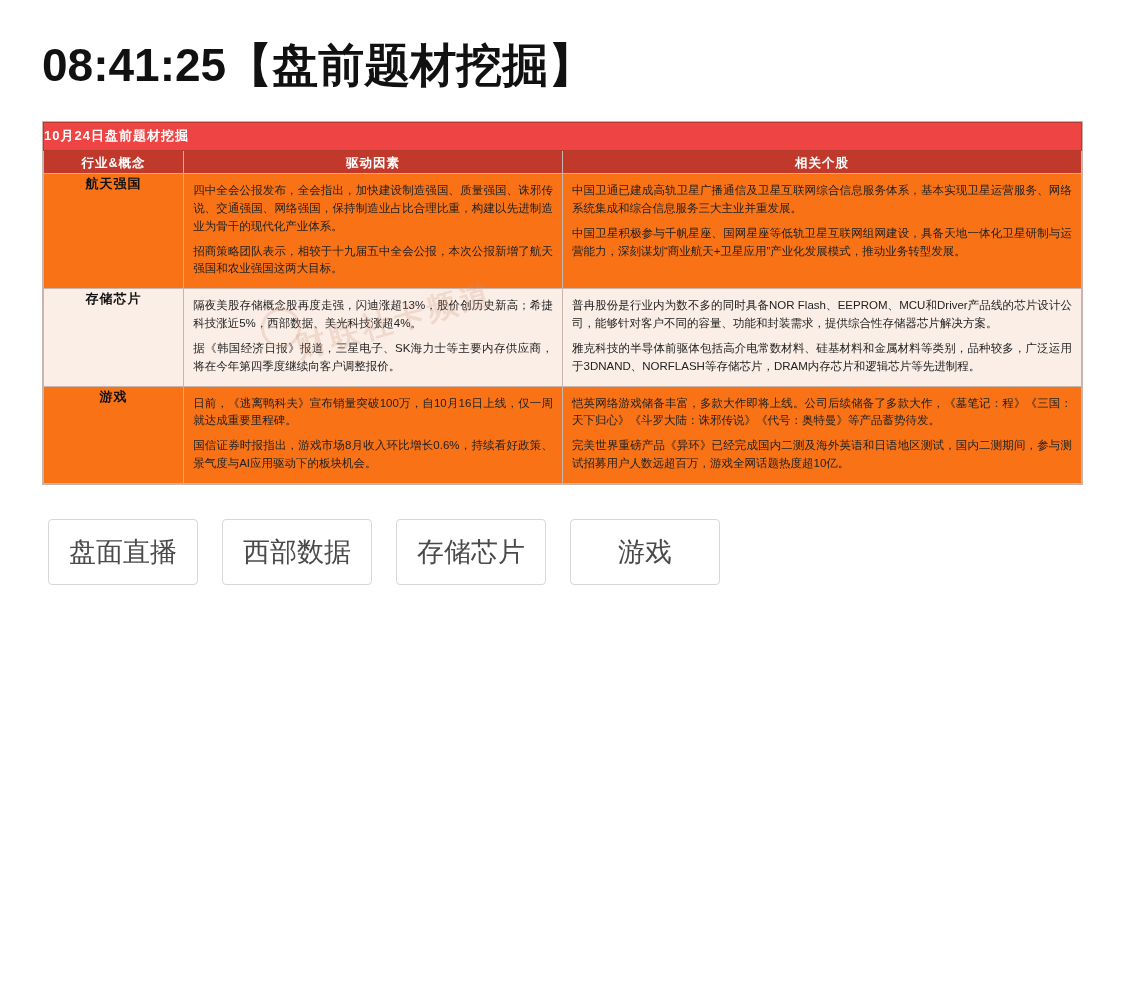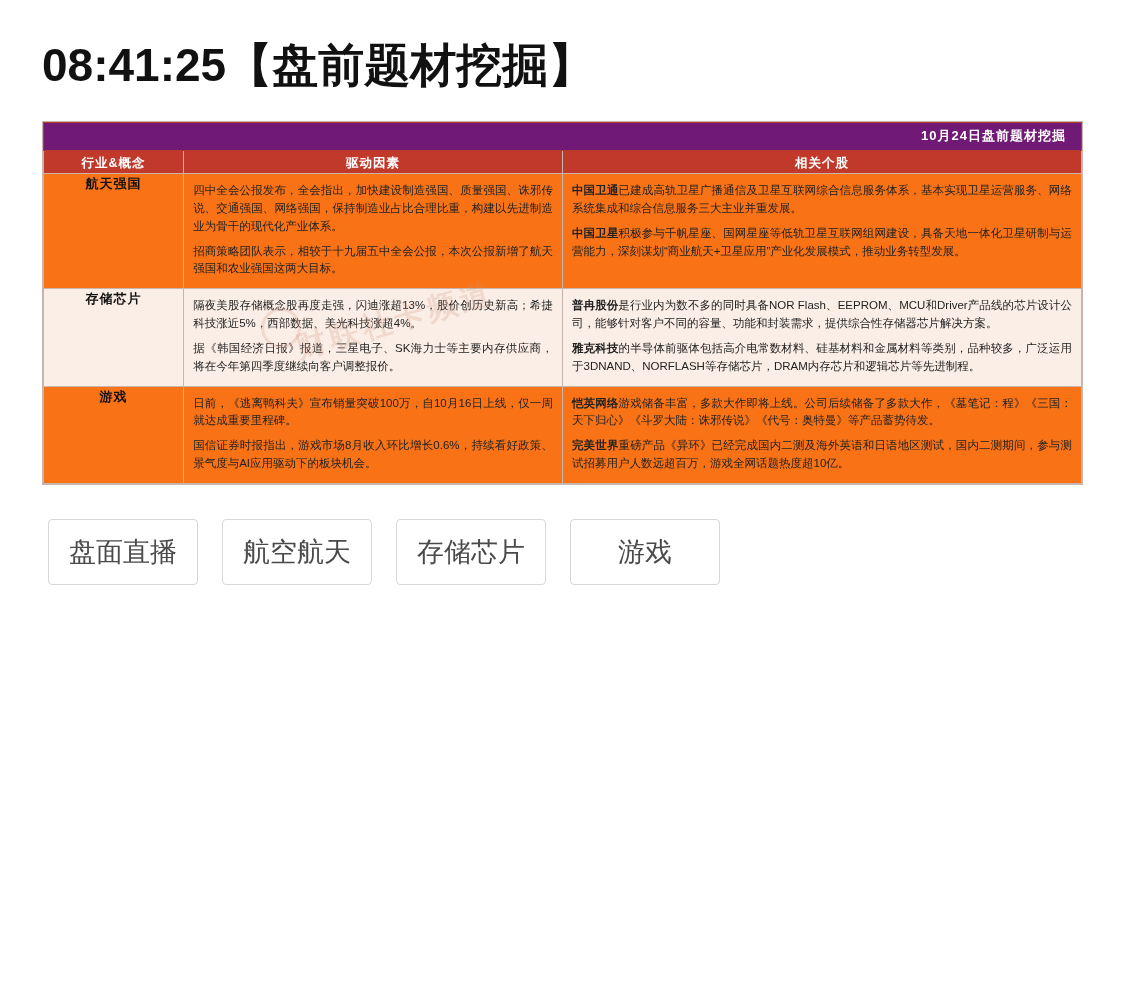--- a/index.html
+++ b/index.html
@@ -46,23 +46,23 @@
   table.matrix {
     width: 100%;
     border-collapse: collapse;
     table-layout: fixed;
   }
   table.matrix td, table.matrix th {
     border: 1px solid #c8b6ae;
     vertical-align: top;
   }
   .tbl-title {
-    background: #701a75;
+    background: #ef4444;
     color: #ffffff;
-    text-align: right;
+    text-align: left;
     font-size: 13px;
     font-weight: bold;
     padding: 4px 15px 5px 0;
     letter-spacing: 1px;
     border: 1px solid #b43a2e !important;
   }
   .tbl-head td {
     background: #c0392b;
     color: #ffffff;
     text-align: center;
@@ -85,21 +85,21 @@
   }
   td.drv, td.stk {
     font-size: 11.5px;
     line-height: 1.55;
     color: #222;
     padding: 8px 9px 10px 9px;
     text-align: justify;
   }
   td.drv p, td.stk p { margin: 0 0 7px 0; }
   td.drv p:last-child, td.stk p:last-child { margin-bottom: 0; }
-  .stk-name { font-weight: bold; margin-top: 32px; }
+  .stk-name { font-weight: normal; margin-top: 32px; }
   tr.row-hl td { background: #fbeee6; }
   tr.row-plain td { background: #f97316; }
 
   .watermark {
     position: absolute;
     left: 250px;
     top: 178px;
     font-size: 30px;
     color: rgba(200,140,120,0.22);
     font-weight: bold;
@@ -197,18 +197,18 @@
           </td>
         </tr>
       </tbody>
     </table>
     <div class="wm-ring"></div>
     <div class="watermark">财联社卡频道</div>
   </div>
 
   <div class="tags">
     <div class="tag">盘面直播</div>
-    <div class="tag">航空航天</div>
+    <div class="tag">西部数据</div>
     <div class="tag">存储芯片</div>
     <div class="tag">游戏</div>
   </div>
 
 </div>
 
 </body></html>

